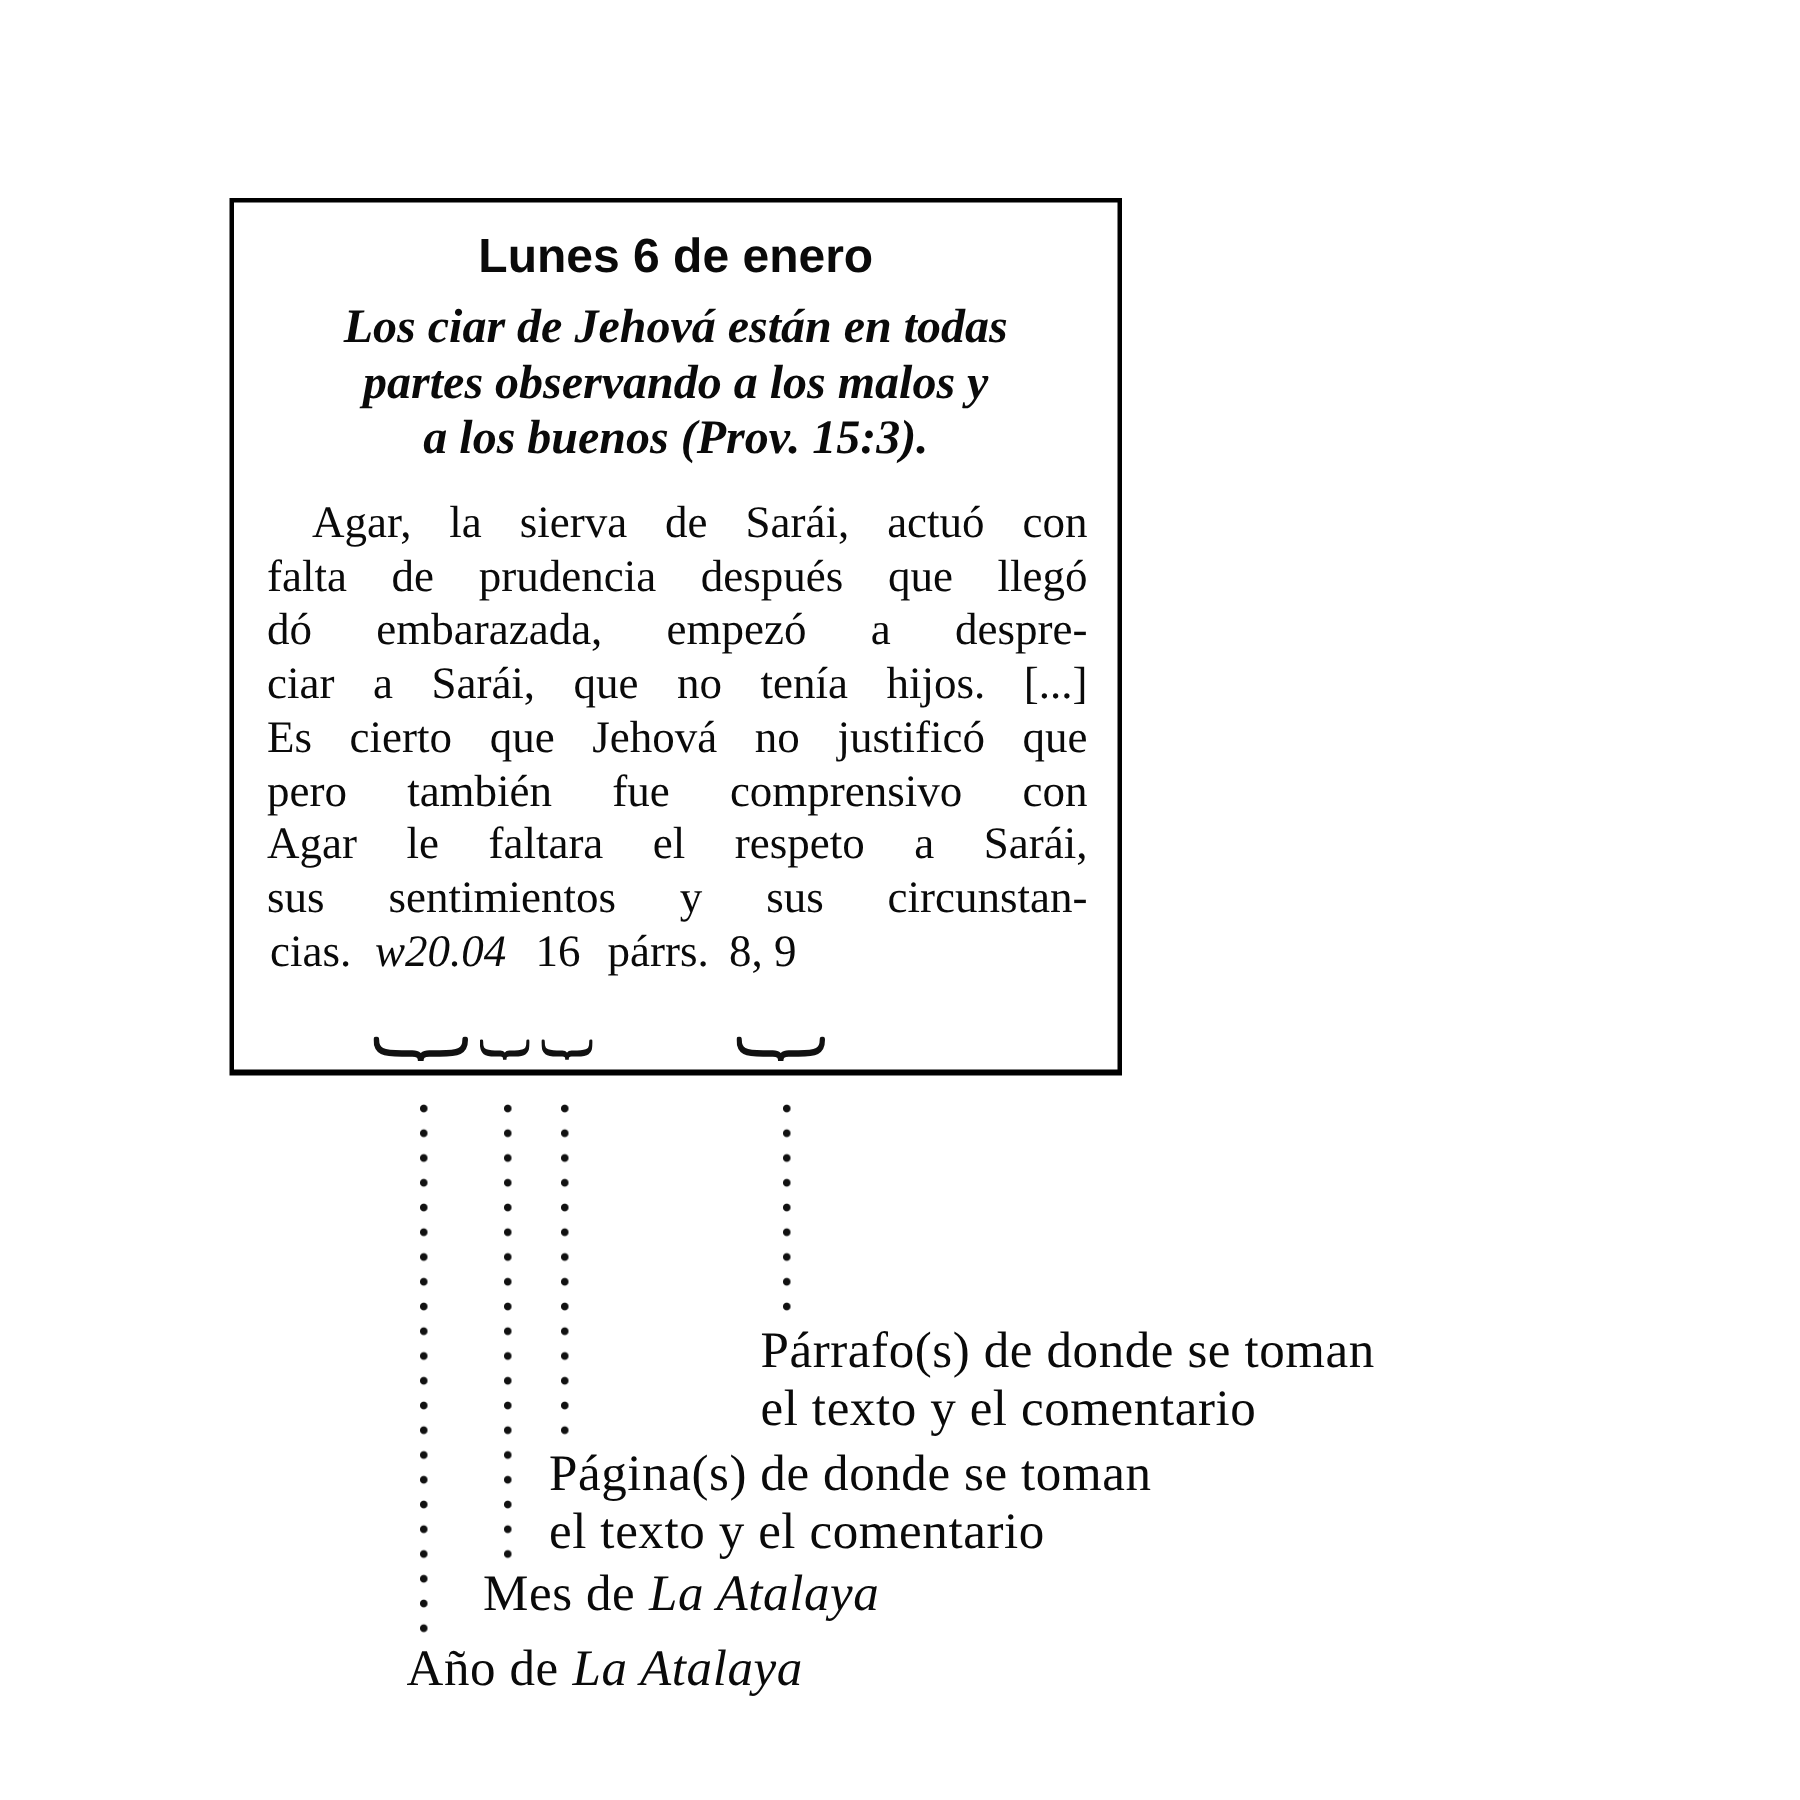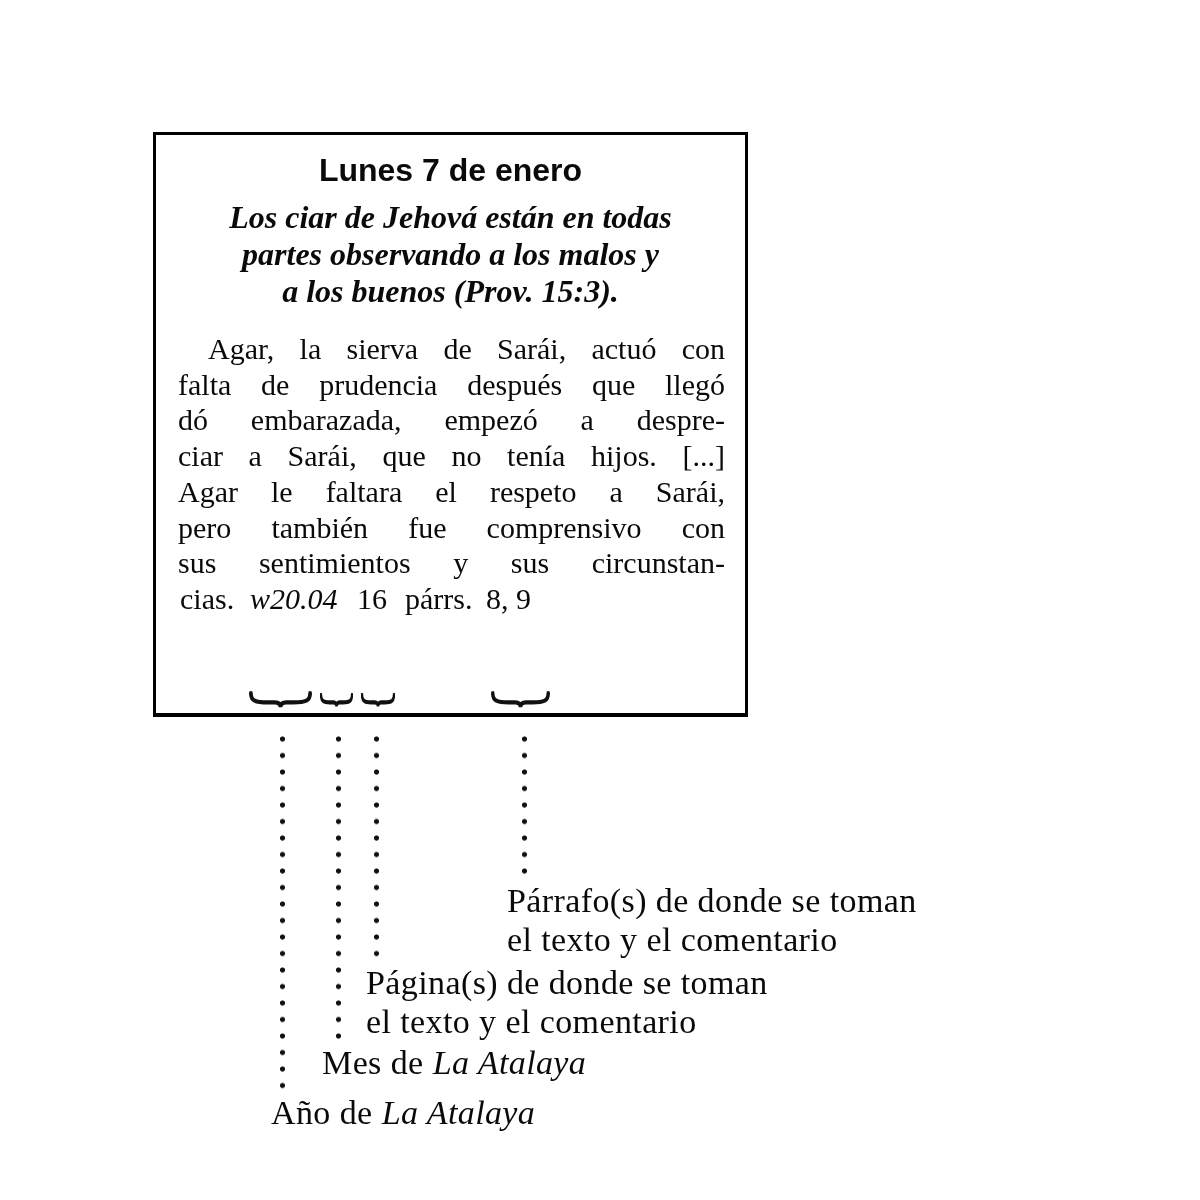--- a/index.html
+++ b/index.html
@@ -44,35 +44,36 @@
   #lbl-month{left:322px;top:1043px;}
   #lbl-year{left:271px;top:1093px;}
   .pub{font-style:italic;margin-left:0.27em;}
 </style>
 </head>
 <body>
 
 <div id="canvas">
 
   <div class="card">
-    <div class="date-title">Lunes 7 de enero</div>
+    <div class="date-title">Lunes 6 de enero</div>
 
     <div class="scripture">
       <div>Los ciar de Jehová están en todas</div>
       <div>partes observando a los malos y</div>
       <div>a los buenos (Prov. 15:3).</div>
     </div>
 
     <div class="body-text">
       <div class="jline indent">Agar, la sierva de Sarái, actuó con</div>
       <div class="jline">falta de prudencia después que llegó</div>
       <div class="jline">dó embarazada, empezó a despre-</div>
       <div class="jline">ciar a Sarái, que no tenía hijos. [...]</div>
+      <div class="jline">Es cierto que Jehová no justificó que</div>
+      <div class="jline">pero también fue comprensivo con</div>
       <div class="jline">Agar le faltara el respeto a Sarái,</div>
-      <div class="jline">pero también fue comprensivo con</div>
       <div class="jline">sus sentimientos y sus circunstan-</div>
       <div class="cit-line">
         <span class="cit-lead">cias.</span>
         <i class="cit-code">w20.04</i>
         <span class="cit-page">16</span>
         <span class="cit-parrs">párrs.</span>
         <span class="cit-nums">8, 9</span>
       </div>
     </div>
   </div>

